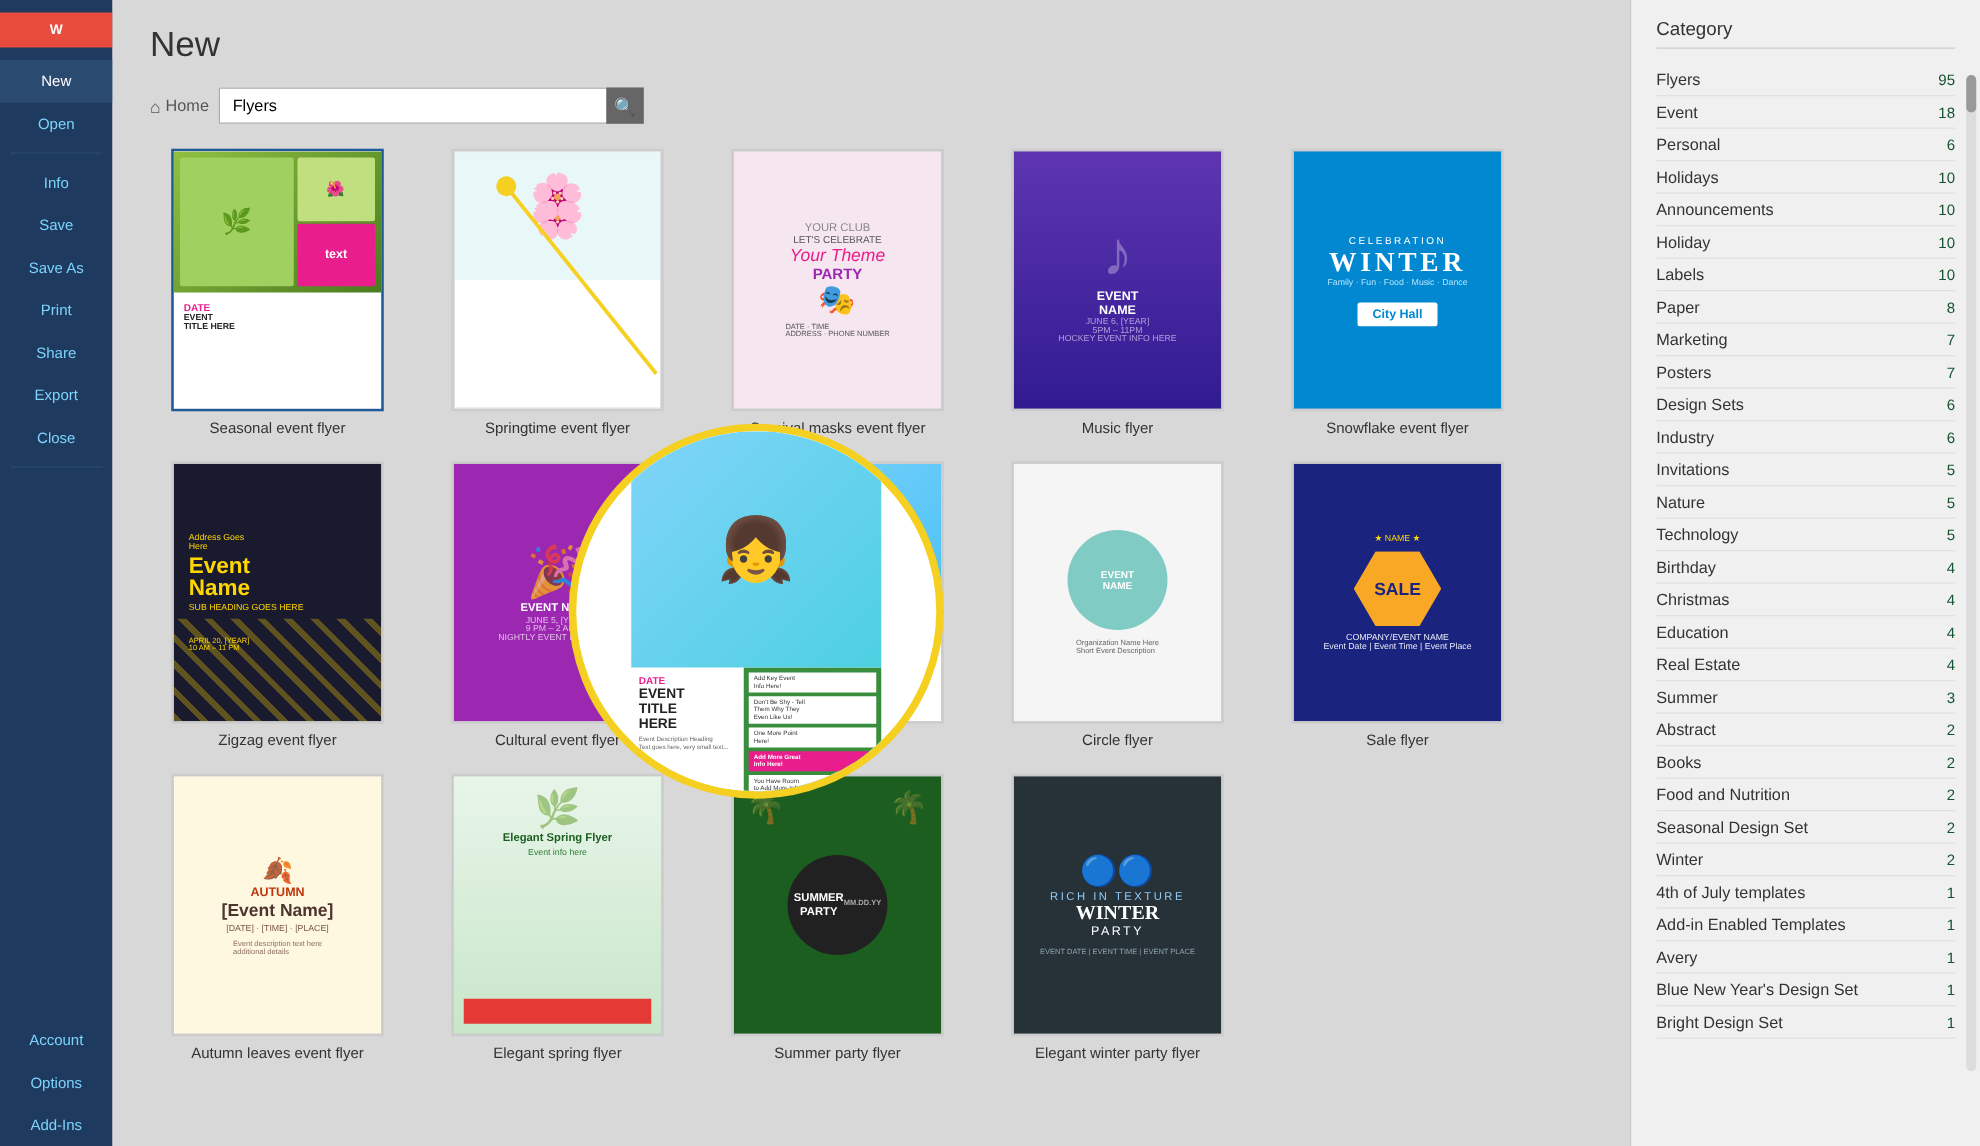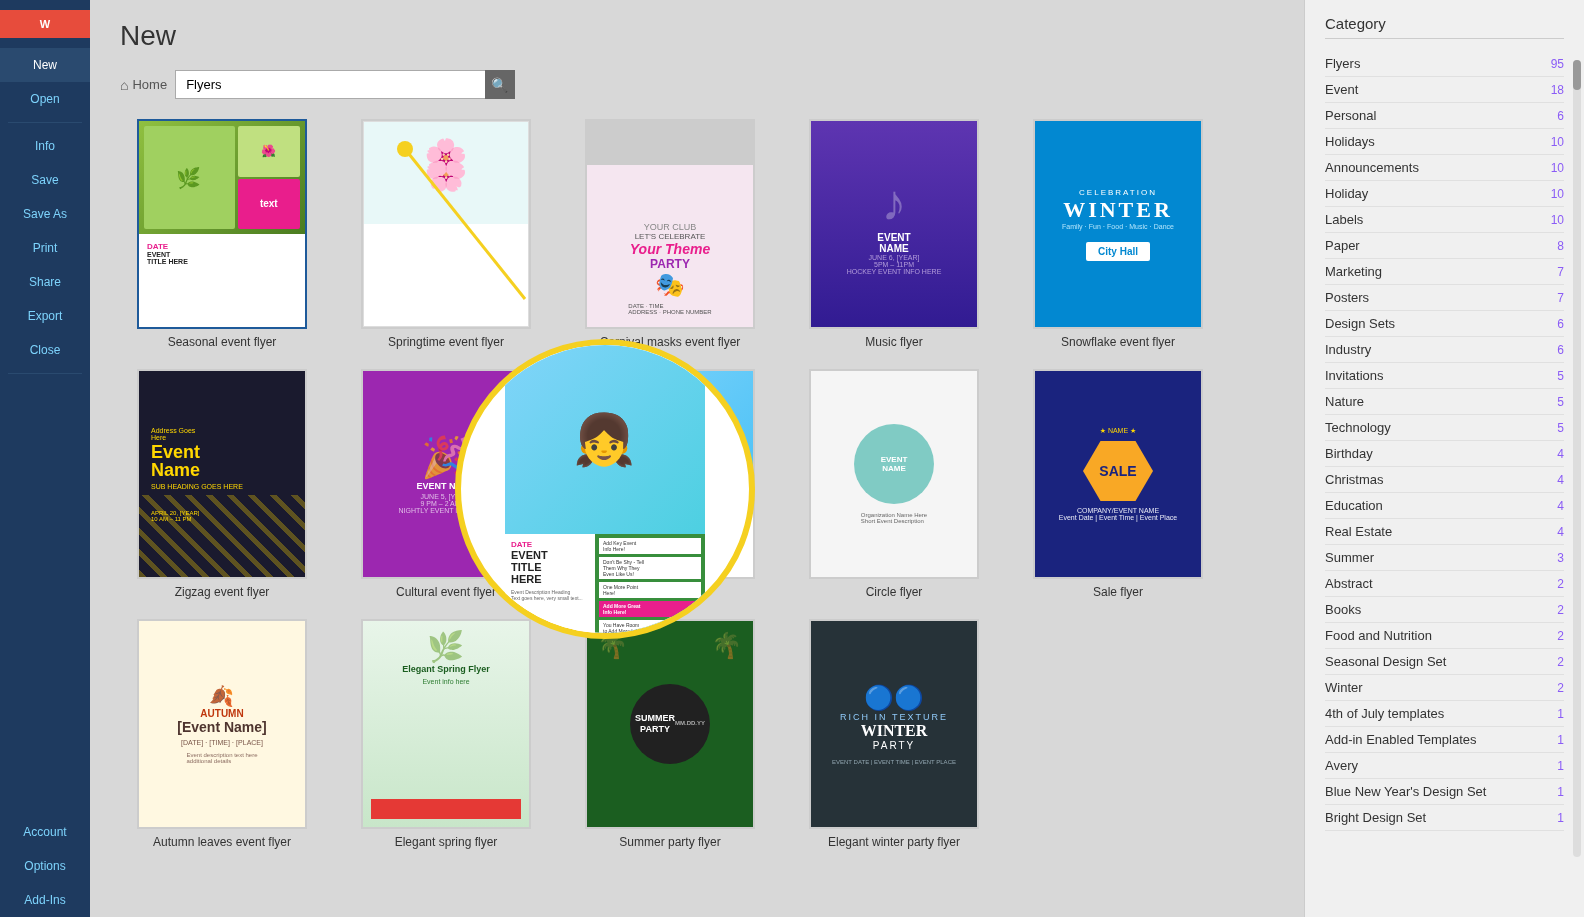--- a/index.html
+++ b/index.html
@@ -189,24 +189,23 @@
 
     
     .flyer-carnival {
       width: 100%; height: 100%;
       background: #f5e6f0;
       display: flex;
       flex-direction: column;
       align-items: center;
       justify-content: center;
       padding: 10px;
-      margin-top: 44px;
     }
     .flyer-carnival .carnival-title { font-size: 9px; color: #888; text-transform: uppercase; }
-    .flyer-carnival .carnival-big { font-size: 14px; font-weight: bold; color: #e91e8c; font-style: italic; }
+    .flyer-carnival .carnival-big { font-size: 14px; font-weight: normal; color: #e91e8c; font-style: italic; }
     .flyer-carnival .carnival-party { font-size: 12px; color: #9c27b0; font-weight: bold; }
     .flyer-carnival .masks { font-size: 24px; }
 
     
     .flyer-music {
       width: 100%; height: 100%;
       background: linear-gradient(180deg, #5e35b1 0%, #311b92 100%);
       display: flex;
       flex-direction: column;
       align-items: center;
@@ -503,21 +502,21 @@
     .category-row {
       display: flex;
       justify-content: space-between;
       align-items: center;
       padding: 5px 0;
       font-size: 13px;
       color: #333;
       border-bottom: 1px solid #e0e0e0;
       cursor: pointer;
     }
-    .category-count { color: #8b5cf6; font-size: 12px; }
+    .category-count { color: #14532d; font-size: 12px; }
     .scrollbar-track {
       position: absolute;
       right: 3px; top: 60px; bottom: 60px;
       width: 8px;
       background: #ddd;
       border-radius: 4px;
     }
     .scrollbar-thumb {
       position: absolute;
       top: 0;

